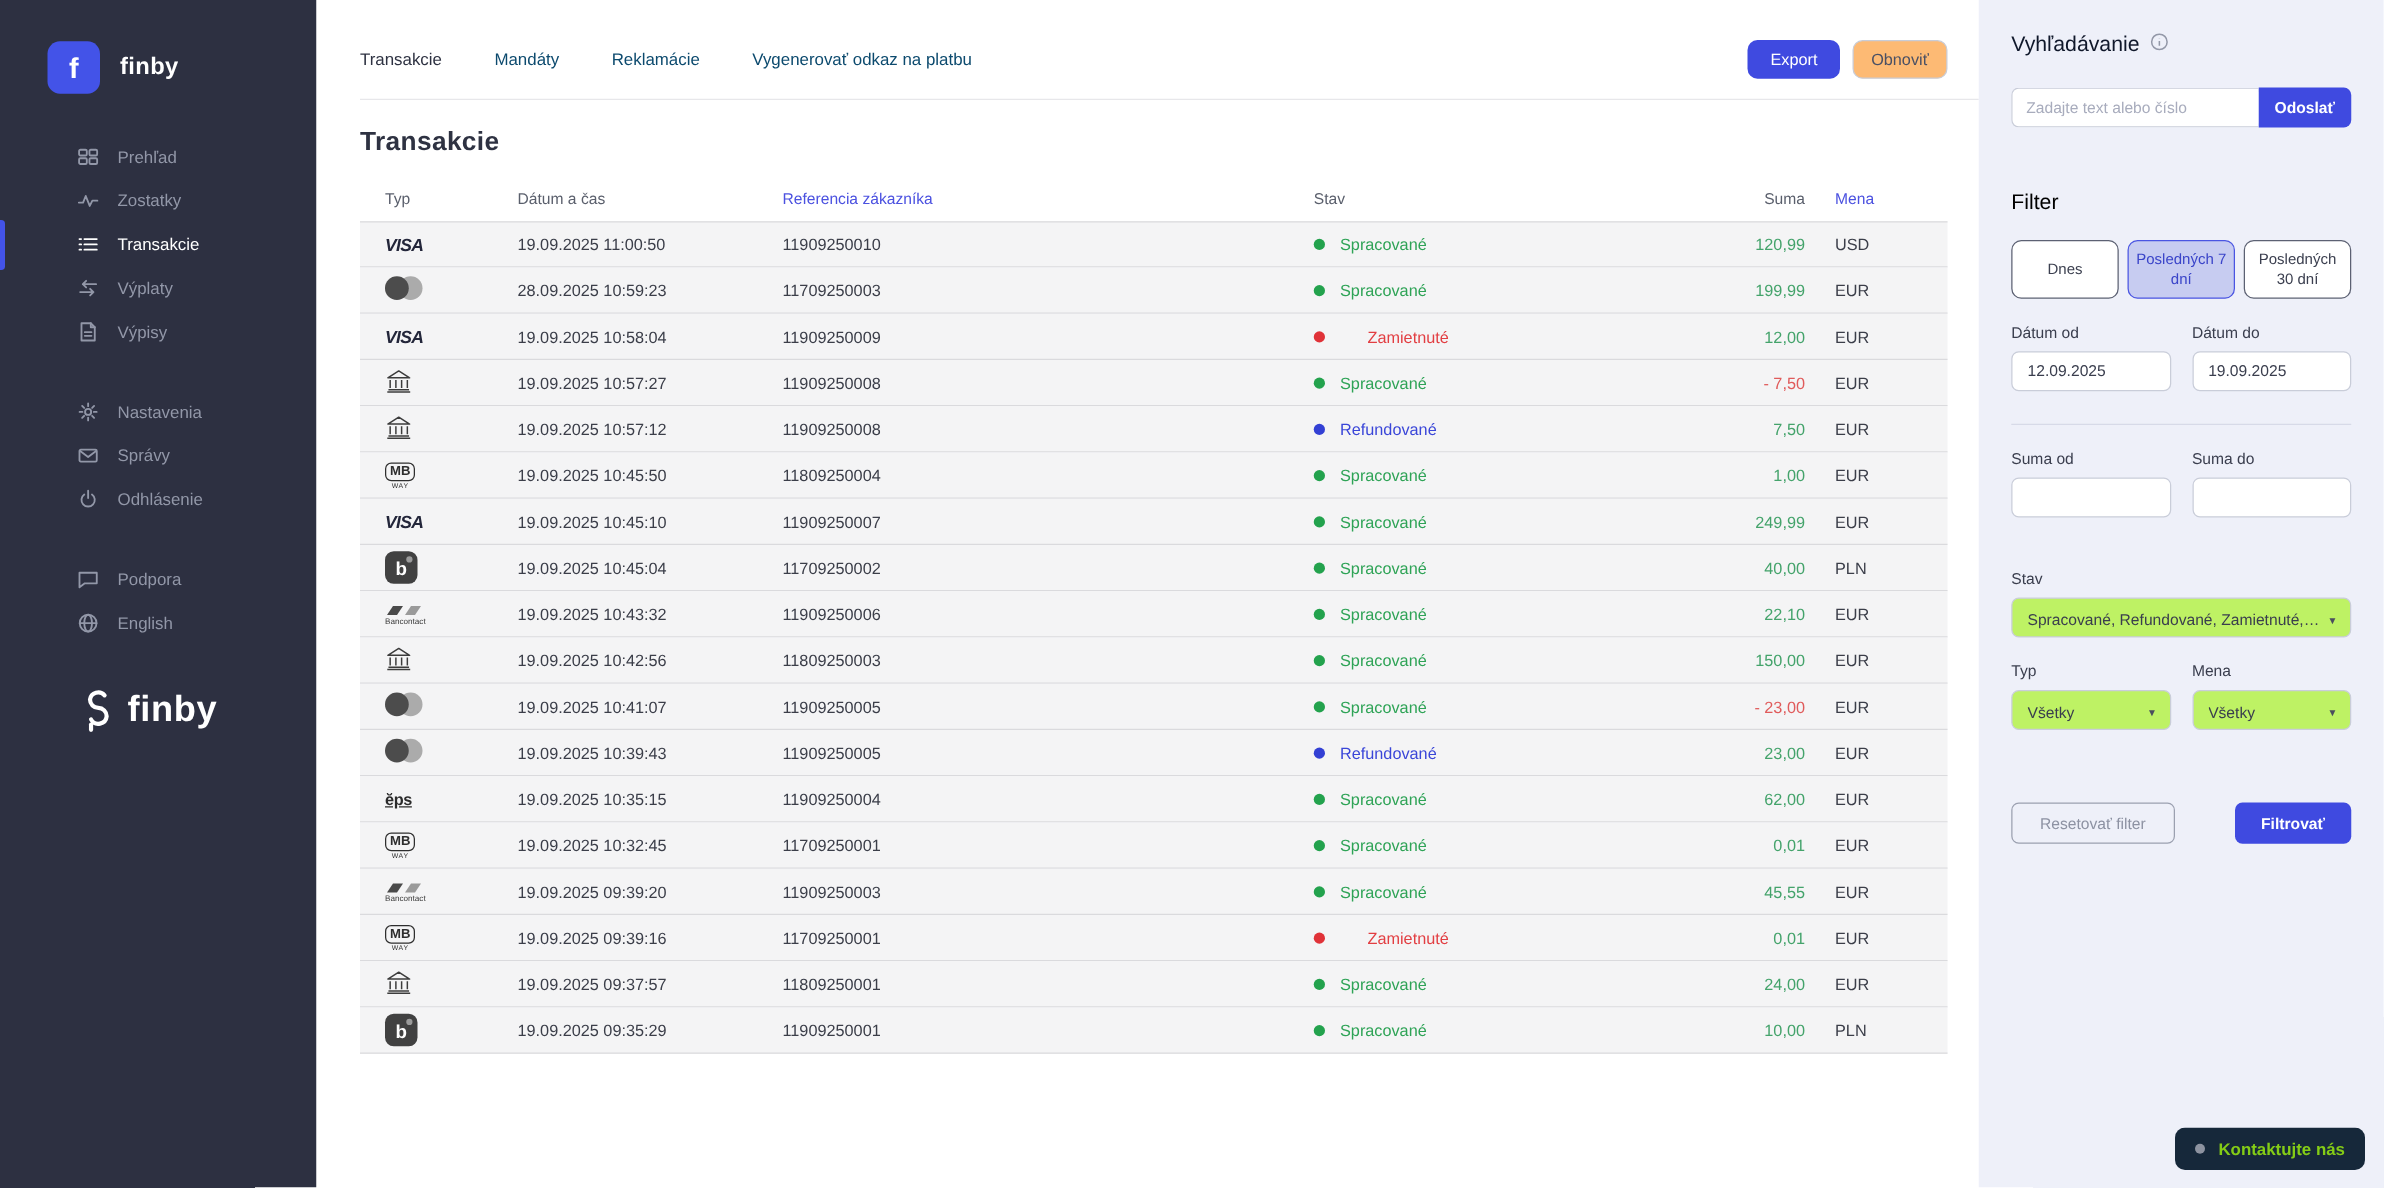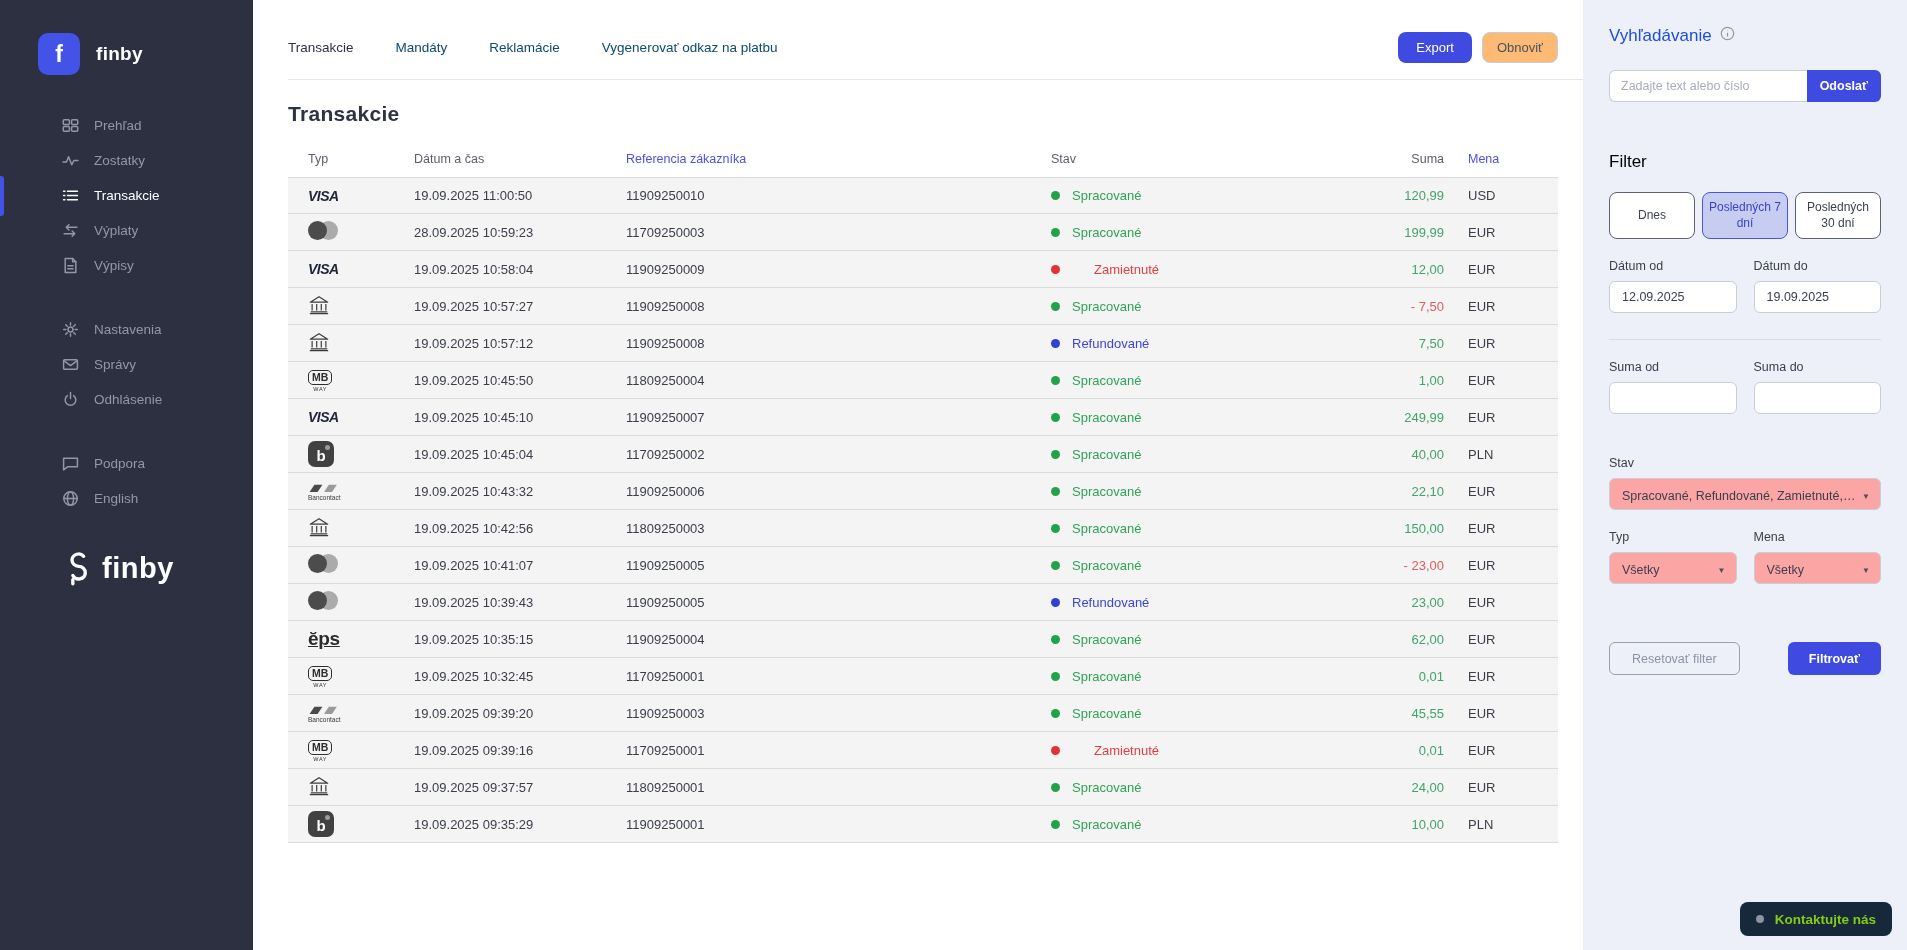--- a/index.html
+++ b/index.html
@@ -71,46 +71,46 @@
   .pi-mbway { flex-direction:column; align-items:center; }
   .pi-mbway .mb { border:1.7px solid #2e2e2e; border-radius:5px; padding:0 3px; font-size:10.5px;
     font-weight:700; color:#2e2e2e; line-height:13px; }
   .pi-mbway .way { font-size:5.5px; color:#2e2e2e; margin-top:1px; letter-spacing:.6px; }
   .pi-blik { position:relative; width:26px; height:26px; background:#414141; border-radius:7px;
     align-items:center; justify-content:center; }
   .pi-blik b { color:#fff; font-size:15px; font-weight:700; margin-top:2px; }
   .pi-blik i { position:absolute; top:4px; right:4px; width:5px; height:5px; border-radius:50%; background:#9b9b9b; }
   .pi-bc { flex-direction:column; align-items:center; }
   .pi-bc .bc-t { font-size:6.5px; color:#3a3a3a; margin-top:1px; }
-  .pi-eps { font-size:19px; font-weight:700; color:#2b2b2b; letter-spacing:-.3px;text-decoration:underline; }
+  .pi-eps { font-size:13px; font-weight:700; color:#2b2b2b; letter-spacing:-.3px;text-decoration:underline; }
 
   
   .rpanel { width:324px; background:#eef0f9; flex-shrink:0; padding:26px 26px 0; position:relative; }
-  .rp-title { font-size:17px; color:#1d4ed8; display:flex; align-items:center; gap:8px; }
+  .rp-title { font-size:17px; color:#0f172a; display:flex; align-items:center; gap:8px; }
   .info-ic svg { width:15px; height:15px; fill:none; stroke:#9398a8; stroke-width:1.3; }
   .search-row { display:flex; margin-top:24px; }
   .search-input { flex:1; height:32px; border:1px solid #c9cdd9; border-right:none;
     border-radius:6px 0 0 6px; padding:0 11px; font-size:12.5px; color:#4a4e5e;
     font-family:inherit; outline:none; background:#fff; min-width:0; }
   .search-input::placeholder { color:#a8acbd; }
   .search-btn { height:32px; background:#3f4ae0; color:#fff; border:none; border-radius:0 6px 6px 0;
     font-size:12.5px; font-weight:600; padding:0 13px; cursor:pointer; font-family:inherit; }
   .filter-title { margin-top:50px; font-size:17px; color:#000000; }
   .chips { display:flex; gap:7px; margin-top:20px; }
   .chip { flex:1; min-height:47px; border:1px solid #5c6173; border-radius:8px; background:#fff;
     font-size:12px; color:#3c4050; display:flex; align-items:center; justify-content:center;
     text-align:center; line-height:1.3; padding:4px 5px; cursor:pointer; font-family:inherit; }
   .chip.active { background:#c7ccf1; border-color:#4a55e2; color:#3a44c9; }
   .fl-label { font-size:12.5px; color:#3a3e4e; margin:20px 0 8px; }
   .row2 { display:flex; gap:17px; }
   .row2 > div { flex:1; min-width:0; }
   .finput { width:100%; height:32px; border:1px solid #c9cdd9; border-radius:6px; background:#fff;
     font-size:12.5px; color:#3a3e4e; padding:0 12px; font-family:inherit; outline:none; }
   .divider { height:1px; background:#d7dae8; margin:26px 0 0; }
-  .select { height:32px; border:1px solid #c9cdd9; border-radius:6px; background:#fca5a5; display:flex;
+  .select { height:32px; border:1px solid #c9cdd9; border-radius:6px; background:#bef264; display:flex;
     align-items:center; justify-content:space-between; padding:4px 10px 0 12px; font-size:12.5px;
     color:#3a3e4e; cursor:pointer; }
   .select .val { overflow:hidden; white-space:nowrap; text-overflow:ellipsis; }
   .select .caret { font-size:8px; color:#4a4e5e; margin-left:6px; }
   .fbtns { display:flex; justify-content:space-between; margin-top:58px; }
   .btn-reset { height:33px; padding:0 22px; border:1px solid #9ba0b0; border-radius:6px;
     background:transparent; color:#8d92a3; font-size:12.5px; cursor:pointer; font-family:inherit; }
   .btn-apply { height:33px; padding:0 21px; background:#3f4ae0; border:none; border-radius:6px;
     color:#fff; font-size:12.5px; font-weight:600; cursor:pointer; font-family:inherit; }
   .contact-btn { position:fixed; right:15px; bottom:14px; height:34px; background:#16283a;

